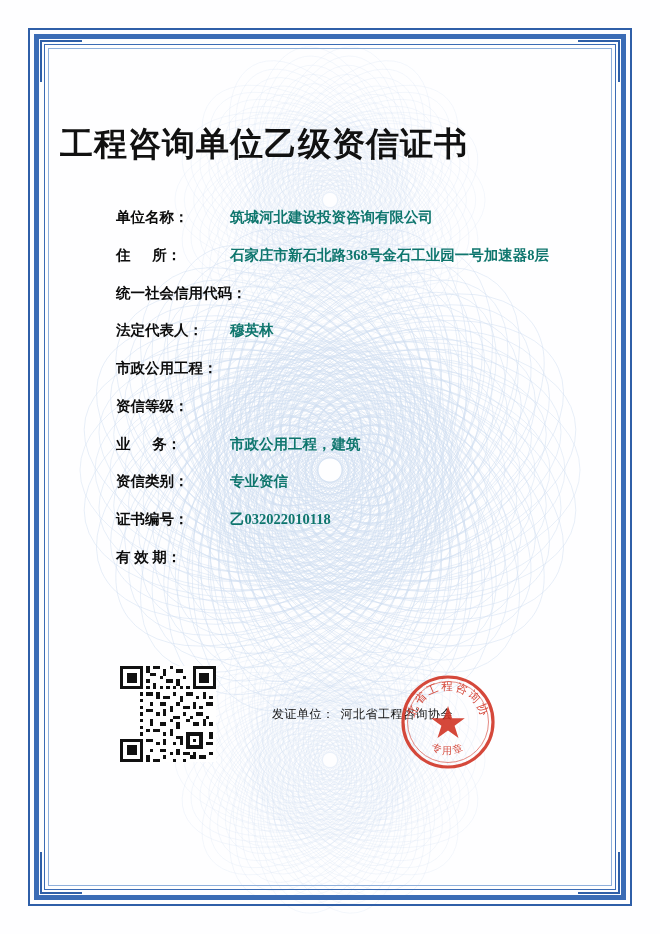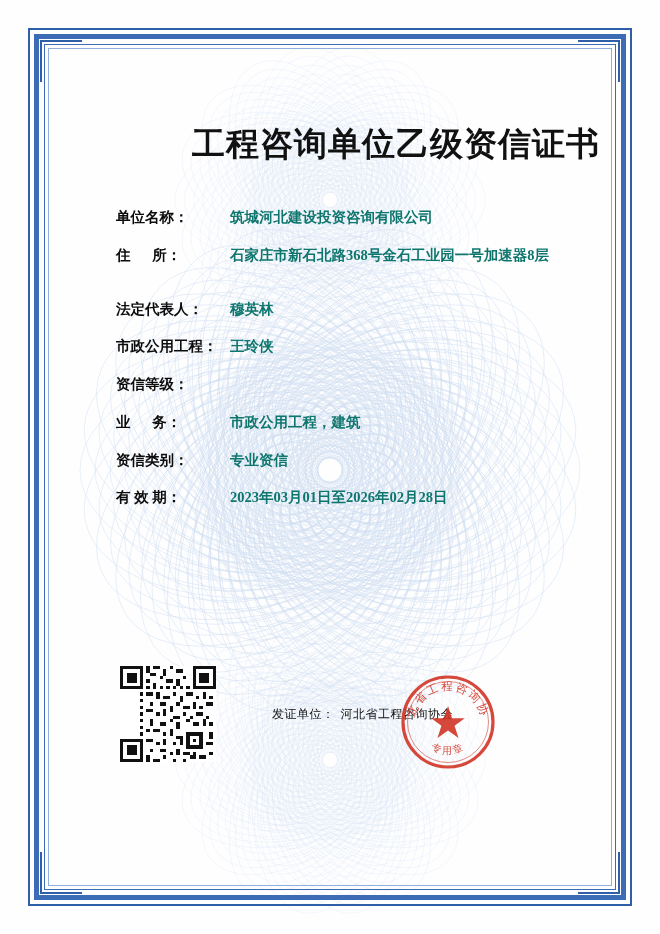--- a/index.html
+++ b/index.html
@@ -85,21 +85,21 @@
   
   .content {
     position: absolute;
     left: 60px; top: 60px;
     width: 540px;
     height: 814px;
   }
 
   .cert-title {
     margin-top: 62px;
-    text-align: right;
+    text-align: left;
     font-size: 33px;
     font-weight: bold;
     letter-spacing: 1px;
     color: #111111;
     font-family: "DejaVu Serif", "Liberation Serif", serif;
   }
 
   .fields {
     margin-top: 40px;
     padding-left: 56px;
@@ -254,50 +254,53 @@
         <span class="field-label wide">单位名称：</span>
         <span class="field-value">筑城河北建设投资咨询有限公司</span>
       </div>
 
       <div class="field-row">
         <span class="field-label wide">住      所：</span>
         <span class="field-value">石家庄市新石北路368号金石工业园一号加速器8层</span>
       </div>
 
       <div class="field-row">
+        <span class="field-label">统一社会信用代码：</span>
       </div>
 
       <div class="field-row">
         <span class="field-label wide">法定代表人：</span>
         <span class="field-value">穆英林</span>
       </div>
 
       <div class="field-row">
         <span class="field-label wide">市政公用工程：</span>
-        <span class="field-value">王玲侠</span>
       </div>
 
       <div class="field-row">
         <span class="field-label wide">资信等级：</span>
       </div>
 
       <div class="field-row">
         <span class="field-label wide">业      务：</span>
         <span class="field-value">市政公用工程，建筑</span>
       </div>
 
       <div class="field-row">
         <span class="field-label wide">资信类别：</span>
         <span class="field-value">专业资信</span>
       </div>
 
+      <div class="field-row">
+        <span class="field-label wide">证书编号：</span>
+        <span class="field-value nums">乙032022010118</span>
+      </div>
 
       <div class="field-row">
         <span class="field-label wide">有 效 期：</span>
-        <span class="field-value nums">2023年03月01日至2026年02月28日</span>
       </div>
 
     </div>
 
     <div class="footer">
 
       <svg class="qr" viewBox="0 0 29 29" xmlns="http://www.w3.org/2000/svg" shape-rendering="crispEdges">
         <rect width="29" height="29" fill="#ffffff"></rect>
         <g fill="#111111">
 

